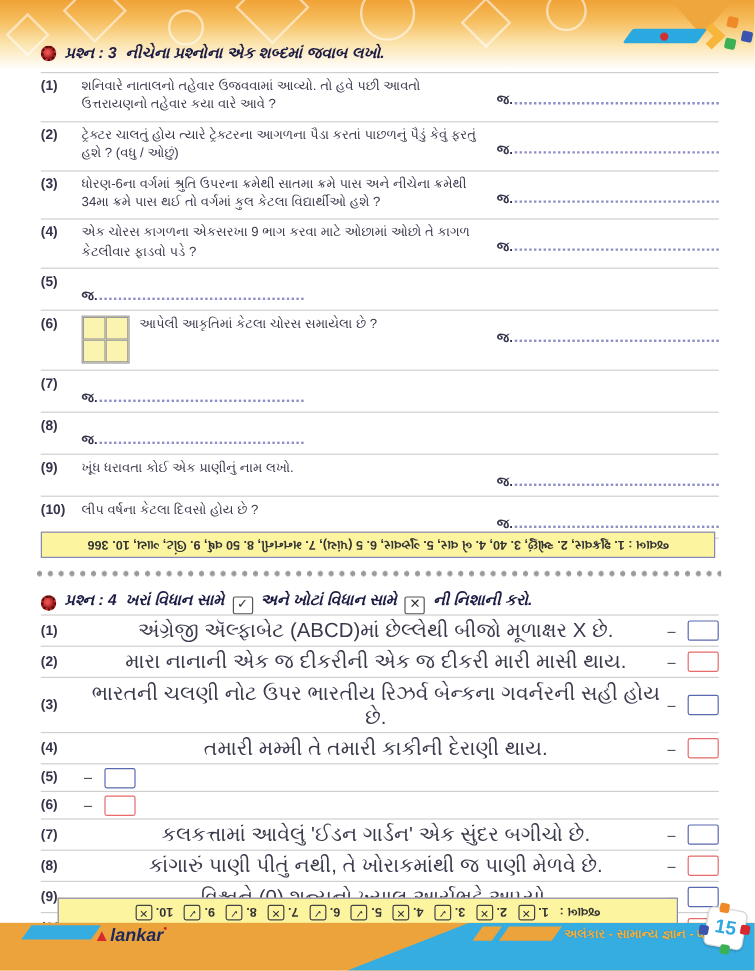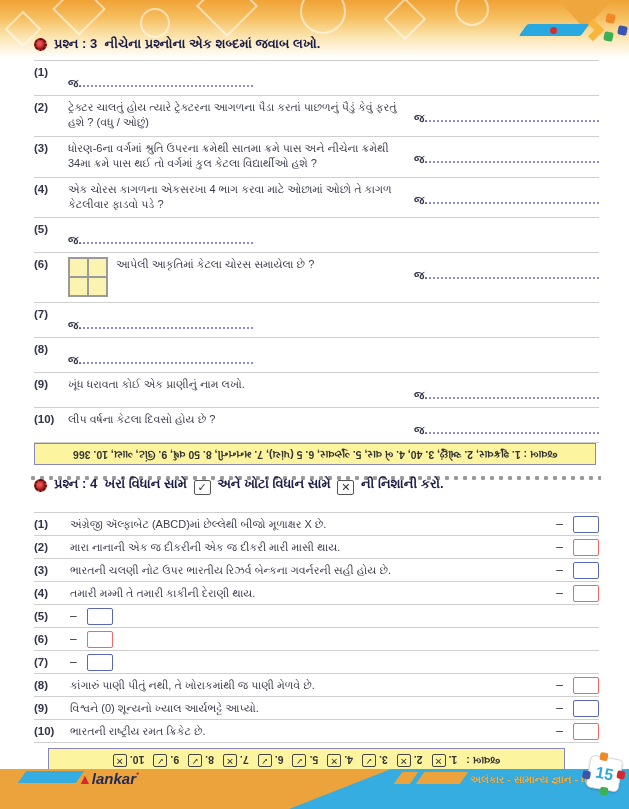--- a/index.html
+++ b/index.html
@@ -26,21 +26,21 @@
     border-top:30px solid #EFA63C; }
   .tr-blue { position:absolute; right:44px; top:24px; width:62px; height:12px;
     background:#2AA9E0; transform:skewX(-35deg); border-radius:2px; }
   .tr-reddot { position:absolute; right:72px; top:27px; width:7px; height:7px;
     background:#D03030; border-radius:50%; }
   .tr-chev { position:absolute; right:28px; top:22px; width:16px; height:16px;
     border-top:7px solid #F7B53C; border-right:7px solid #F7B53C; transform:rotate(45deg); }
   .mini-sq { position:absolute; width:9px; height:9px; border-radius:2px; transform:rotate(12deg); }
 
   
-  .sec-header { display:flex; align-items:center; gap:7px; padding:0 0 0 34px; position:relative; }
+  .sec-header { display:flex; align-items:center; gap:7px; padding:0 0 0 34px; position:relative;font-style:italic; }
   .sec3-header { position:absolute; top:36px; left:0; right:0; }
   .gear { width:13px; height:13px; border-radius:50%;
     background:radial-gradient(circle at 40% 40%, #e85050 20%, #8e1212 75%);
     border:2px dotted #5c0a0a; flex:0 0 auto; }
   .sec-title { font-size:13px; font-weight:bold; color:#1c1c45; }
   .inline-box { display:inline-block; width:17px; height:15px; border:1.5px solid #555;
     border-radius:2px; vertical-align:-3px; margin:0 3px; text-align:center;
     font-size:11px; line-height:13px; color:#333; font-weight:bold; }
   .mark-check::after{ content:"✓"; } .mark-cross::after{ content:"✕"; }
 
@@ -60,27 +60,27 @@
   .strip { background:#FCF49F; border:1px solid #8888b8; height:22px; overflow:hidden;
     display:flex; align-items:center; justify-content:center; }
   .strip1 { position:absolute; top:443px; left:34px; right:33px; }
   .flip { transform:rotate(180deg); }
   .strip1 .strip-text { font-size:10.5px; font-weight:bold; color:#333; white-space:nowrap; }
 
   .dotsep { position:absolute; top:474px; left:30px; right:28px; height:8px;
     background:radial-gradient(circle 2.2px at 3px 4px, #9a9a9a 2px, transparent 2.4px);
     background-size:9px 8px; background-repeat:repeat-x; }
 
-  .sec4-header { position:absolute; top:476px; left:0; right:0; }
+  .sec4-header { position:absolute; top:492px; left:0; right:0; }
 
   
   .s4-list { position:absolute; top:512px; left:34px; right:30px; border-top:1px solid #cfcfcf; }
   .s-row { display:flex; align-items:center; border-bottom:1px solid #cfcfcf; padding:2.5px 0; }
   .s-num { flex:0 0 36px; font-size:11.5px; font-weight:bold; color:#33334a; }
-  .s-text { flex:1 1 auto; font-size:11px; color:#3a3a4d; }
+  .s-text { flex:1 1 auto; font-size:17px; color:#3a3a4d;text-align:center; }
   .s-dash { flex:0 0 auto; font-size:12px; color:#333; margin-right:10px; }
   .s-box { flex:0 0 auto; width:26px; height:17px; border-radius:2px; background:#fff; }
   .box-blue { border:1.5px solid #5a68b0; }
   .box-red  { border:1.5px solid #e86a6a; }
 
   .strip2 { position:absolute; top:748px; left:48px; right:64px; height:24px; }
   .strip2-inner { display:flex; align-items:center; gap:9px; justify-content:center; width:100%; }
   .s2label { font-size:10.5px; font-weight:bold; color:#333; }
   .s2item { display:flex; align-items:center; gap:3px; }
   .s2num { font-size:10.5px; font-weight:bold; color:#333; }
@@ -134,20 +134,21 @@
   <div class="sec-header sec3-header">
     <span class="gear"></span>
     <span class="sec-title"><span>પ્રશ્ન : 3</span>&nbsp;&nbsp;<span>નીચેના પ્રશ્નોના એક શબ્દમાં જવાબ લખો.</span></span>
   </div>
 
   <div class="q3-list">
 
       <div class="q-row">
         <span class="q-num">(1)</span>
 
+        <span class="q-text">શનિવારે નાતાલનો તહેવાર ઉજવવામાં આવ્યો. તો હવે પછી આવતો ઉત્તરાયણનો તહેવાર કયા વારે આવે ?</span>
         <span class="q-ans">
           <span class="ans-label">જ.</span>
           <span class="ans-line"></span>
         </span>
       </div>
 
       <div class="q-row">
         <span class="q-num">(2)</span>
 
         <span class="q-text">ટ્રેક્ટર ચાલતું હોય ત્યારે ટ્રેક્ટરના આગળના પૈડા કરતાં પાછળનું પૈડું કેવું ફરતું હશે ? (વધુ / ઓછું)</span>
@@ -163,21 +164,21 @@
         <span class="q-text">ધોરણ-6ના વર્ગમાં શ્રુતિ ઉપરના ક્રમેથી સાતમા ક્રમે પાસ અને નીચેના ક્રમેથી 34મા ક્રમે પાસ થઈ તો વર્ગમાં કુલ કેટલા વિદ્યાર્થીઓ હશે ?</span>
         <span class="q-ans">
           <span class="ans-label">જ.</span>
           <span class="ans-line"></span>
         </span>
       </div>
 
       <div class="q-row">
         <span class="q-num">(4)</span>
 
-        <span class="q-text">એક ચોરસ કાગળના એકસરખા 4 ભાગ કરવા માટે ઓછામાં ઓછો તે કાગળ કેટલીવાર ફાડવો પડે ?</span>
+        <span class="q-text">એક ચોરસ કાગળના એકસરખા 9 ભાગ કરવા માટે ઓછામાં ઓછો તે કાગળ કેટલીવાર ફાડવો પડે ?</span>
         <span class="q-ans">
           <span class="ans-label">જ.</span>
           <span class="ans-line"></span>
         </span>
       </div>
 
       <div class="q-row">
         <span class="q-num">(5)</span>
 
         <span class="q-ans">
@@ -294,20 +295,21 @@
       </div>
 
       <div class="s-row">
         <span class="s-num">(6)</span>
         <span class="s-dash">–</span>
         <span class="s-box box-red"></span>
       </div>
 
       <div class="s-row">
         <span class="s-num">(7)</span>
+        <span class="s-text">કલકત્તામાં આવેલું 'ઈડન ગાર્ડન' એક સુંદર બગીચો છે.</span>
         <span class="s-dash">–</span>
         <span class="s-box box-blue"></span>
       </div>
 
       <div class="s-row">
         <span class="s-num">(8)</span>
         <span class="s-text">કાંગારું પાણી પીતું નથી, તે ખોરાકમાંથી જ પાણી મેળવે છે.</span>
         <span class="s-dash">–</span>
         <span class="s-box box-red"></span>
       </div>

